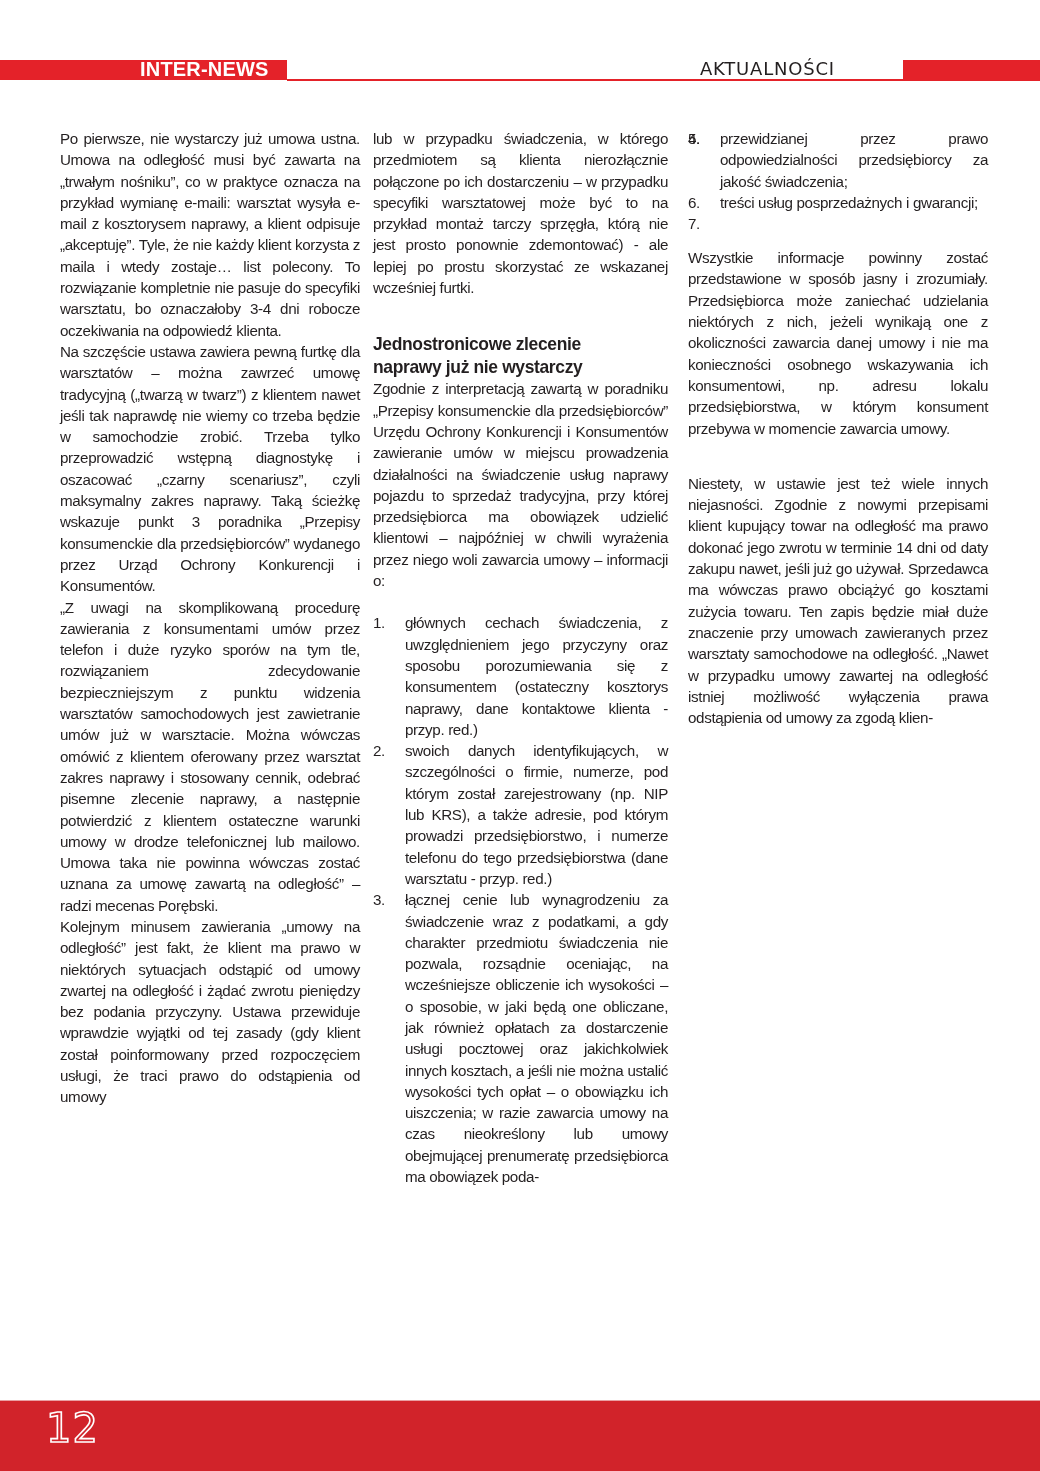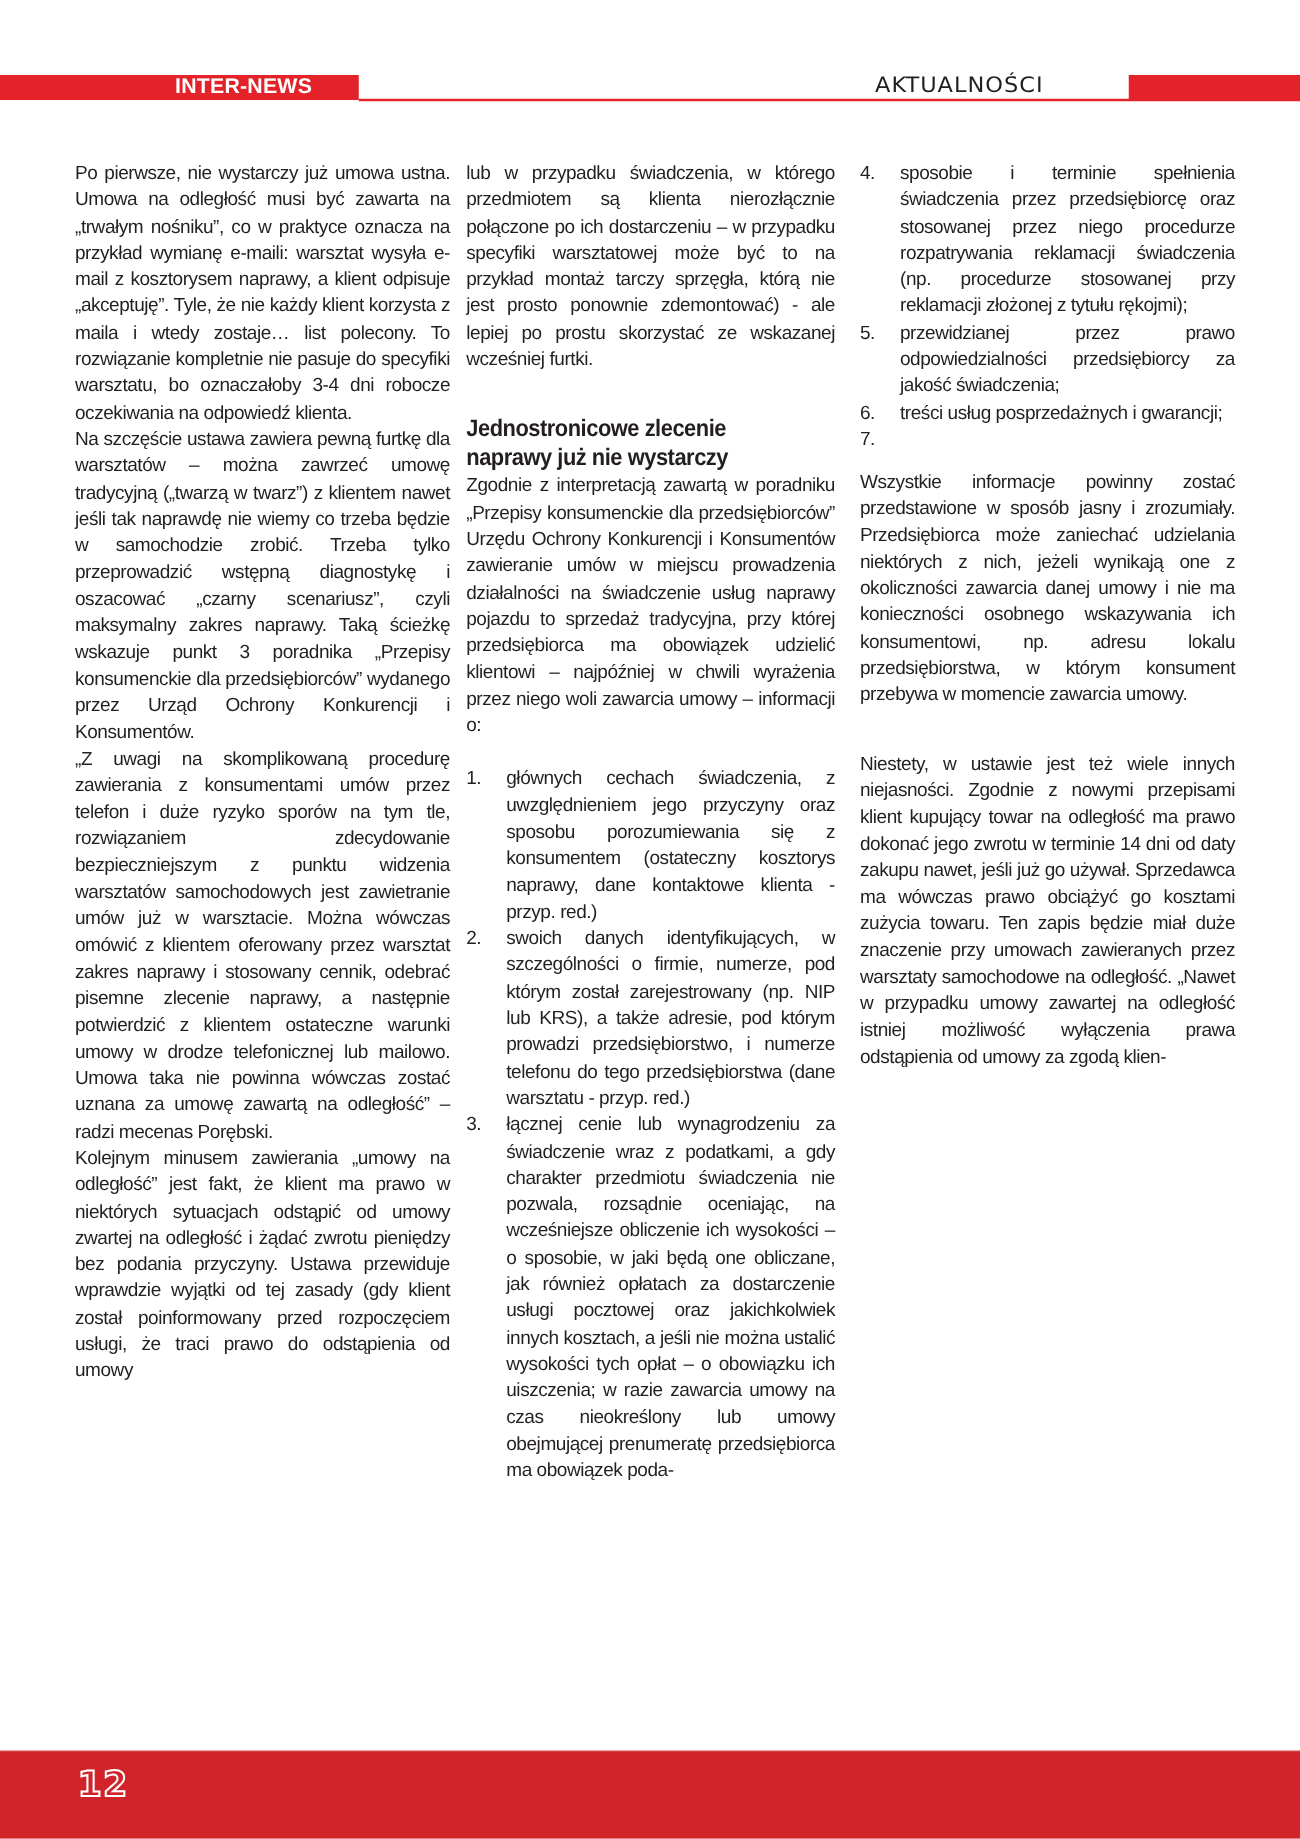--- a/index.html
+++ b/index.html
@@ -8,21 +8,21 @@
     background: #ffffff; color: #231f20;
     font-family: "Liberation Sans", sans-serif;
   }
   
   .hdr-left {
     position: absolute; left: 0; top: 60px; width: 287px; height: 20px;
     background: #e42229;
   }
   .hdr-brand {
     position: absolute; left: 140px; top: 58px; height: 22px; line-height: 22px;
-    color: #ffffff; font-weight: bold; font-size: 17px; letter-spacing: 0.2px;
+    color: #ffffff; font-weight: bold; font-size: 20px; letter-spacing: 0.2px;
     font-family: "Liberation Sans", sans-serif;
   }
   .hdr-line {
     position: absolute; left: 287px; right: 0; top: 79px; height: 1.5px;
     background: #e42229;
   }
   .hdr-section {
     position: absolute; left: 700px; top: 58px; height: 22px; line-height: 22px;
     font-size: 18px; color: #231f20; letter-spacing: 0.8px; font-weight: normal;
     font-family: "DejaVu Sans", sans-serif; transform: scaleY(0.95);
@@ -58,22 +58,22 @@
     position: absolute; left: 0; top: 0;
   }
   .cont { padding-left: 32px; }
 
   
   .footer {
     position: absolute; left: 0; right: 0; top: 1400px; bottom: 0;
     background: #d1232a; border-top: 1px solid #e9a0a3;
   }
   .page-num {
-    position: absolute; left: 62px; top: 1408px; height: 40px; line-height: 40px;
-    font-size: 28px; font-weight: bold; color: transparent;
+    position: absolute; left: 46px; top: 1408px; height: 40px; line-height: 40px;
+    font-size: 40px; font-weight: normal; color: transparent;
     -webkit-text-stroke: 1.6px #ffffff; letter-spacing: 1px;
     font-family: "DejaVu Sans", sans-serif;
   }
 </style>
 </head>
 <body>
 
 <div class="hdr-left"></div>
 <div class="hdr-brand">INTER-NEWS</div>
 <div class="hdr-line"></div>
@@ -109,21 +109,20 @@
       <span class="num">3.</span>
       <span>łącznej cenie lub wynagrodzeniu za świadczenie wraz z podatkami, a gdy charakter przedmiotu świadczenia nie pozwala, rozsądnie oceniając, na wcześniejsze obliczenie ich wysokości – o sposobie, w jaki będą one obliczane, jak również opłatach za dostarczenie usługi pocztowej oraz jakichkolwiek innych kosztach, a jeśli nie można ustalić wysokości tych opłat – o obowiązku ich uiszczenia; w razie zawarcia umowy na czas nieokreślony lub umowy obejmującej prenumeratę przedsiębiorca ma obowiązek poda-</span>
     </li>
   </ol>
 </div>
 
 <div class="col" id="col3">
   <ol class="info-list">
     <li>
       <span class="num">4.</span>
-      <span>sposobie i terminie spełnienia świadczenia przez przedsiębiorcę oraz stosowanej przez niego procedurze rozpatrywania reklamacji świadczenia (np. procedurze stosowanej przy reklamacji złożonej z tytułu rękojmi);</span>
     </li>
     <li>
       <span class="num">5.</span>
       <span>przewidzianej przez prawo odpowiedzialności przedsiębiorcy za jakość świadczenia;</span>
     </li>
     <li>
       <span class="num">6.</span>
       <span>treści usług posprzedażnych i gwarancji;</span>
     </li>
     <li>

